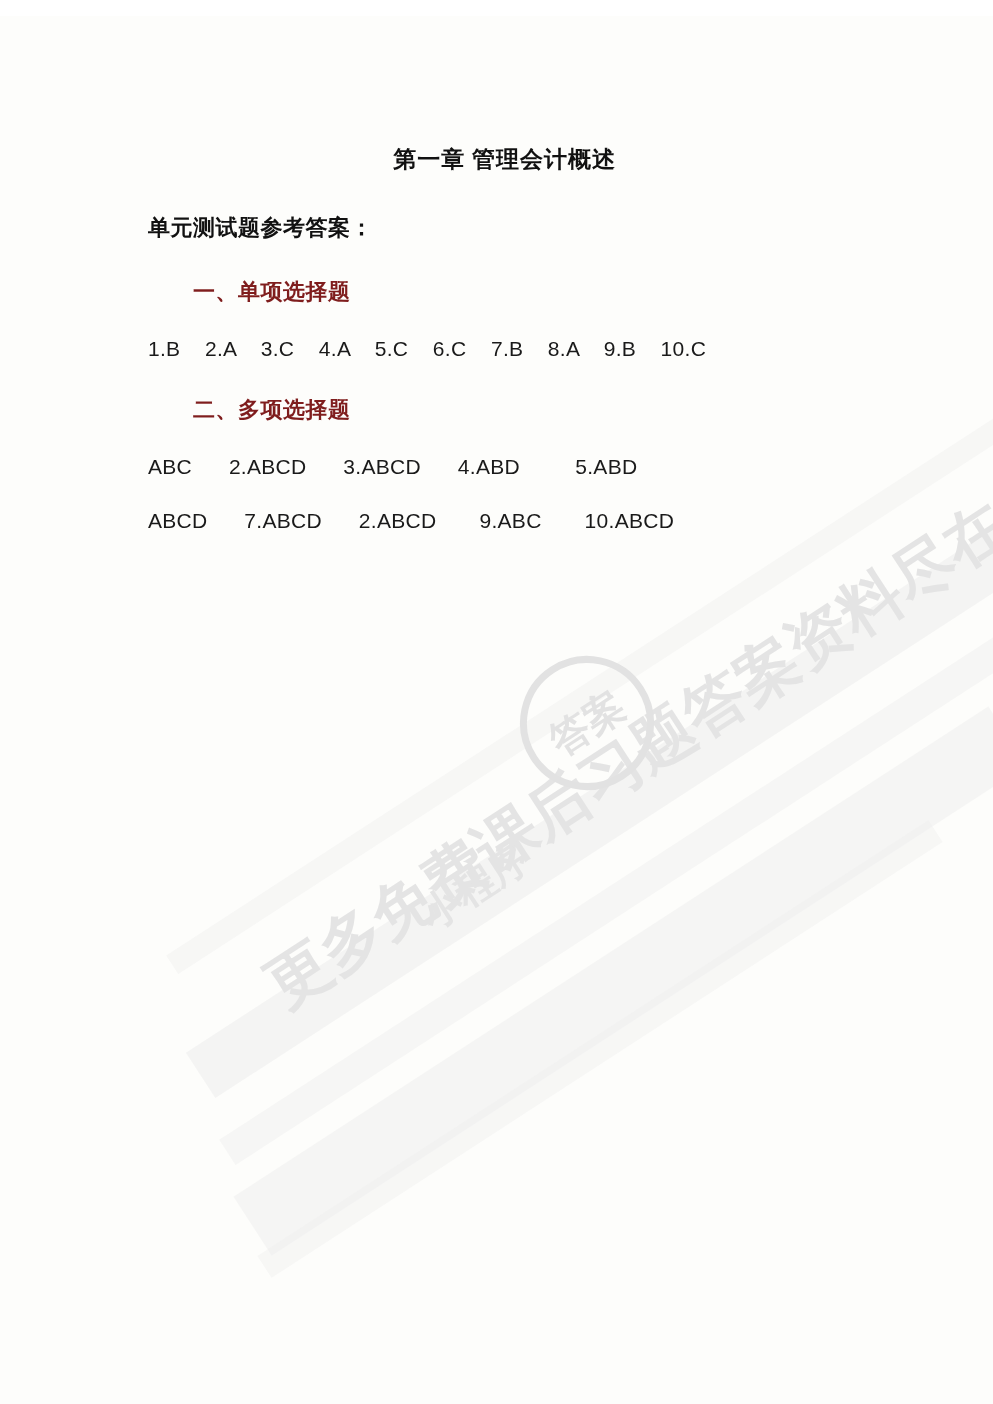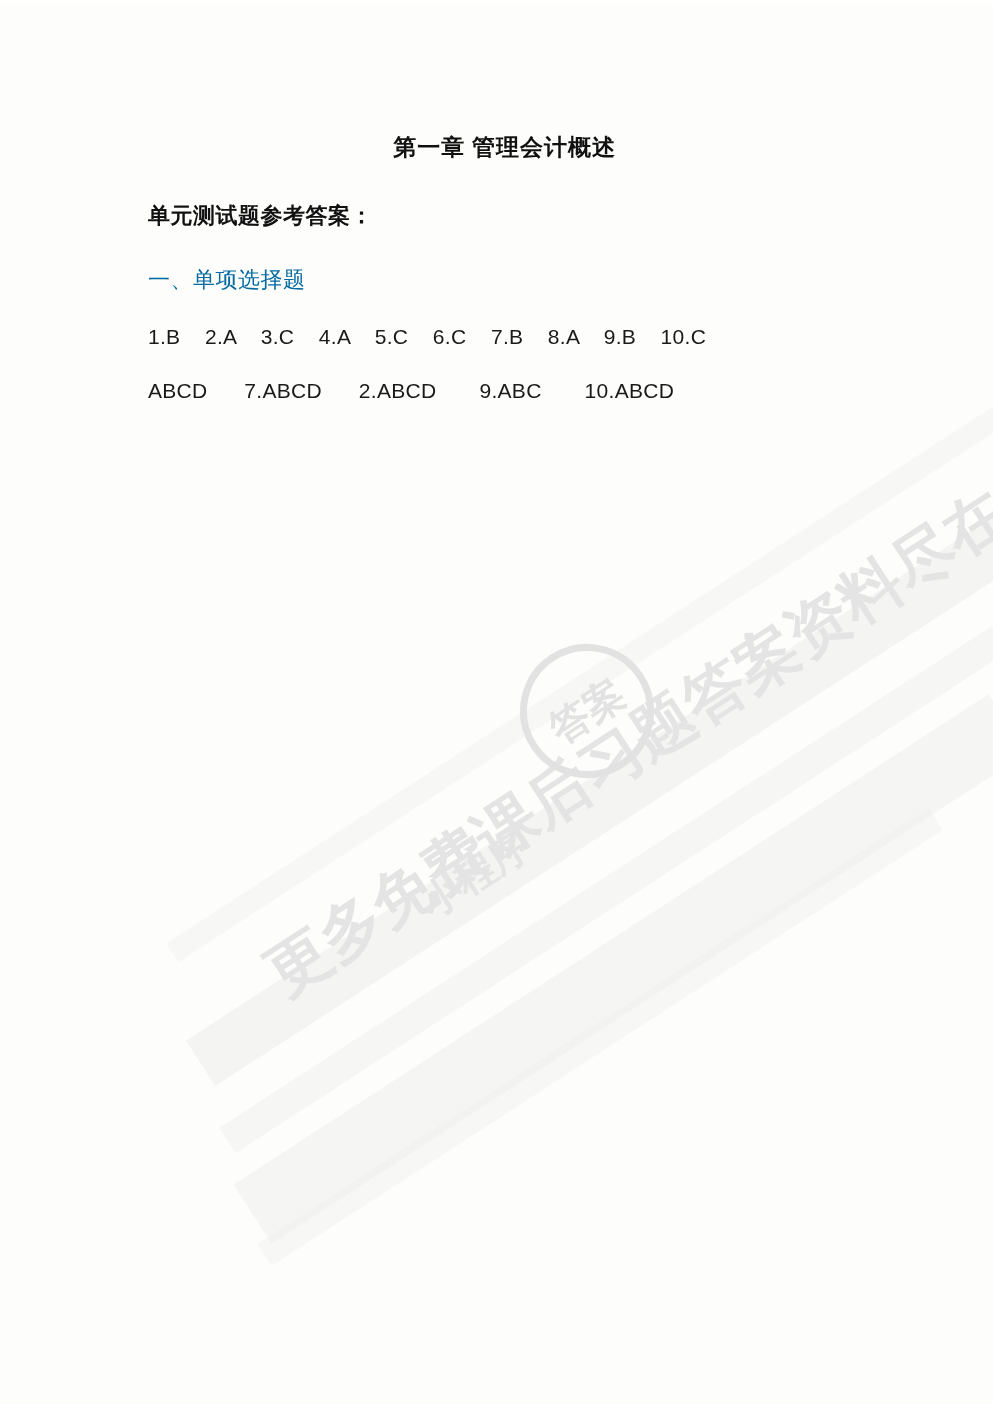--- a/index.html
+++ b/index.html
@@ -59,43 +59,44 @@
   .content {
     position: relative;
     z-index: 3;
     padding: 0;
   }
   .doc-title {
     text-align: center;
     font-size: 23px;
     font-weight: bold;
     color: #111;
-    margin: 4px;
+    margin: 16px;
     padding-top: 128px;
     letter-spacing: 1px;
     font-family: "Liberation Serif", serif;
     padding-left: 16px;
   }
   .body-block {
     padding-left: 148px;
     padding-right: 56px;
   }
   .lead {
     font-size: 22px;
     font-weight: bold;
     color: #111;
     margin-top: 38px;
     letter-spacing: 0.5px;
   }
   .section-head {
     font-size: 22px;
-    font-weight: normal;
-    color: #0369a1;
+    font-weight: bold;
+    color: #7f1d1d;
     margin-top: 34px;
     letter-spacing: 0.5px;
+    margin-left: 45px;
   }
   .answer-line {
     font-size: 21px;
     color: #1a1a1a;
     margin-top: 30px;
     font-family: Liberation Sans, sans-serif;
     letter-spacing: 0.3px;
     white-space: pre;
   }
   .answer-line.cjk {
@@ -121,19 +122,21 @@
 
   <div class="content">
     <div class="doc-title">第一章  管理会计概述</div>
 
     <div class="body-block">
       <div class="lead">单元测试题参考答案：</div>
 
       <div class="section-head">一、单项选择题</div>
       <div class="answer-line">1.B    2.A    3.C    4.A    5.C    6.C    7.B    8.A    9.B    10.C</div>
 
+      <div class="section-head">二、多项选择题</div>
+      <div class="answer-line">ABC      2.ABCD      3.ABCD      4.ABD         5.ABD</div>
       <div class="answer-line">ABCD      7.ABCD      2.ABCD       9.ABC       10.ABCD</div>
 
 
     </div>
   </div>
 
 </div>
 
 </body></html>

